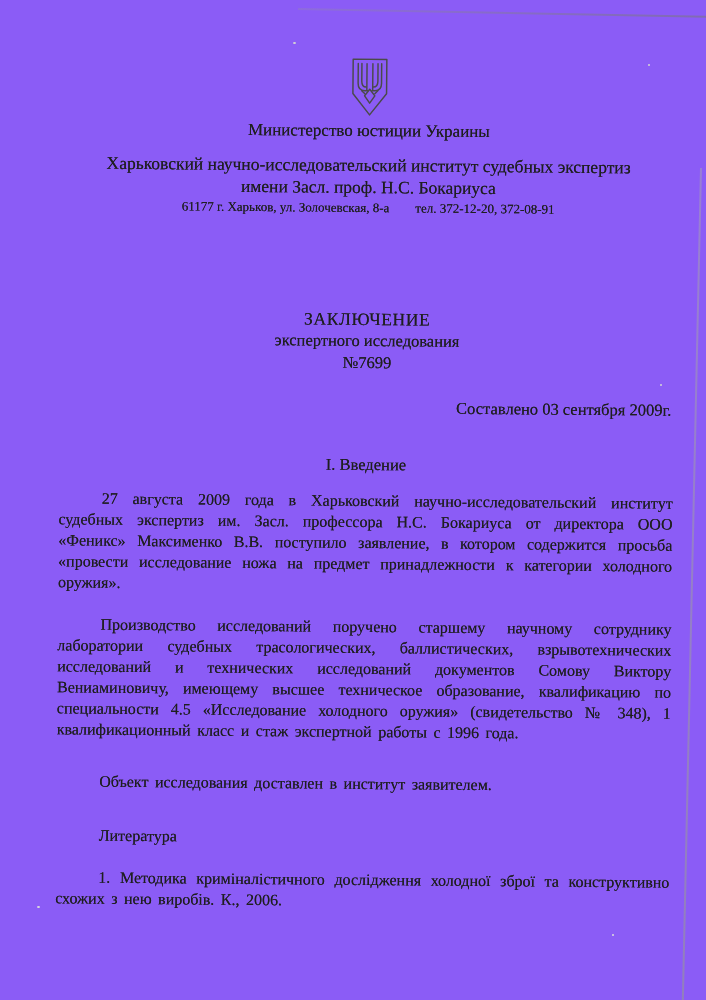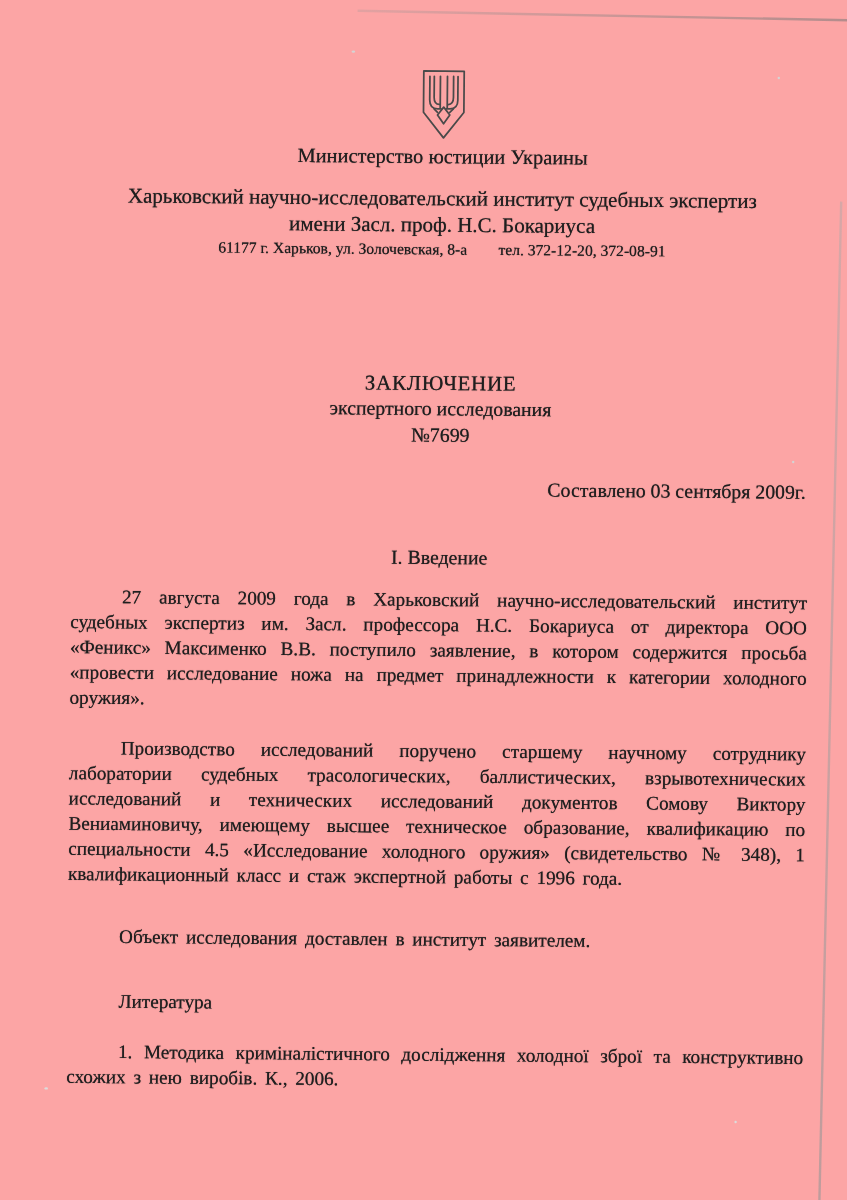--- a/index.html
+++ b/index.html
@@ -1,19 +1,19 @@
 <!DOCTYPE html>
 <html><head>
 <meta charset="utf-8">
 <style>
   html,body{margin:0;padding:0;background:#ffffff;}
   .page{
     position:relative;
     width:706px;height:1000px;
-    background:#fca5a5;
+    background:#8b5cf6;
     overflow:hidden;
     font-family:"Liberation Serif","DejaVu Serif",serif;
   }
   
   .edge-top{
     position:absolute;left:298px;top:8px;width:412px;height:1.5px;
     background:linear-gradient(90deg,rgba(150,150,150,.25),rgba(120,120,120,.55));
     transform:rotate(1.1deg);transform-origin:left top;
   }
   .edge-right{

